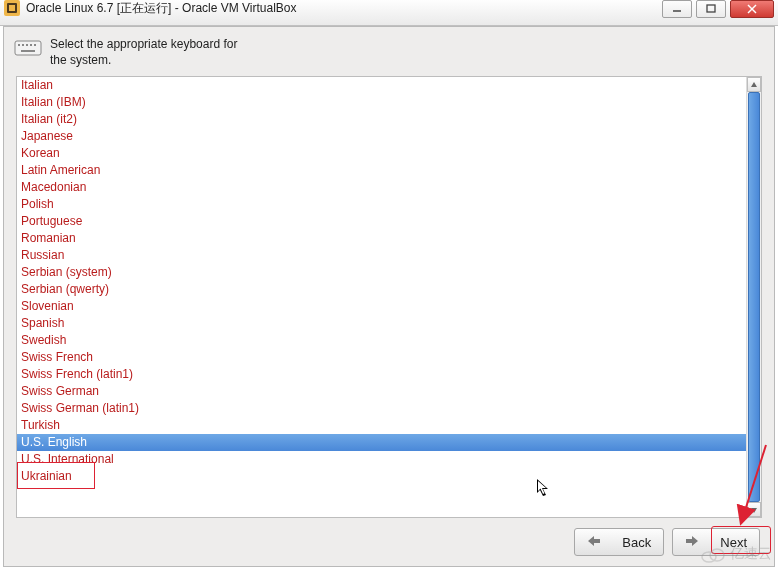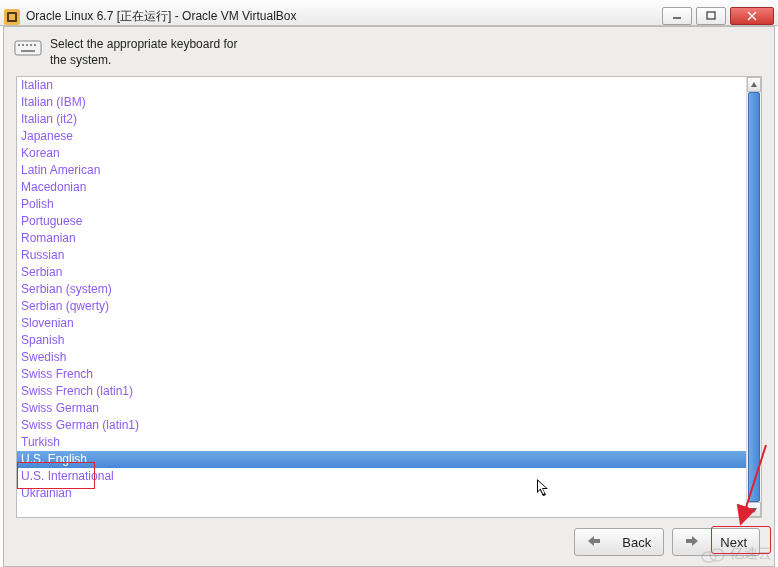--- a/index.html
+++ b/index.html
@@ -1,36 +1,36 @@
 <!DOCTYPE html>
 <html><head>
 <meta charset="utf-8">
 <style>
   * { box-sizing: border-box; margin: 0; padding: 0; }
   body { font-family: "Tahoma", "Microsoft YaHei", Arial, sans-serif; font-size: 12px; background: #fff; width: 778px; height: 567px; position: relative; overflow: hidden; color: #333; }
 
   
-  .titlebar { height: 26px; background: linear-gradient(#fefefe,#eaeaea); border-bottom: 1px solid #c0c0c0; display: flex; align-items: flex-end; padding: 0 4px; }
+  .titlebar { height: 26px; background: linear-gradient(#fefefe,#eaeaea); border-bottom: 1px solid #c0c0c0; display: flex; align-items: flex-start; padding: 0 4px; }
   .titlebar .app-icon { width: 16px; height: 16px; margin-right: 6px; display:inline-block; }
   .titlebar .title { flex: 1; font-size: 12px; color: #222; }
   .winbtns { display:flex; gap:0; }
   .winbtn { width: 30px; height: 18px; border:1px solid #a0a0a0; border-radius:2px; margin-left:4px; display:flex; align-items:center; justify-content:center; background:linear-gradient(#fdfdfd,#ebebeb); cursor:pointer; }
   .winbtn.close { width:44px; background:linear-gradient(#f07a74,#cf3b33); border-color:#9c2e28; color:#fff; }
   .winbtn svg { display:block; }
 
   
   .installer { position:absolute; top:26px; bottom:0; left:3px; right:3px; border:1px solid #b9b9b9; background:#eeedec; display:flex; flex-direction:column; }
   .header { display:flex; align-items:flex-start; padding:10px 10px 8px 10px; }
   .kbd-icon { width:28px; height:20px; margin-right:8px; flex:0 0 auto; }
   .header-text { line-height:1.3; color:#222; }
 
   .listwrap { margin:0 12px; flex:1; position:relative; border:1px solid #bdbdbd; background:#fff; display:flex; }
   .list { flex:1; overflow:hidden; position:relative; }
   .list-inner { position:absolute; left:0; right:0; top:0; }
-  .item { padding:0 4px; line-height:17px; height:17px; white-space:nowrap; cursor:default; color:#8b5cf6; }
+  .item { padding:0 4px; line-height:17px; height:17px; white-space:nowrap; cursor:default; color:#b91c1c; }
   .item.selected { background:linear-gradient(#6ea8e6,#4a88d8); color:#fff; }
   .redbox { position:absolute; border:1px solid #d23; pointer-events:none; }
 
   .scrollbar { width:15px; background:#f0f0f0; border-left:1px solid #dcdcdc; position:relative; }
   .sb-btn { height:15px; border:1px solid #bdbdbd; background:linear-gradient(#fdfdfd,#e3e3e3); display:flex; align-items:center;justify-content:center; cursor:pointer; }
   .sb-track { position:absolute; top:15px; bottom:15px; left:0; right:0; }
   .sb-btn.bottom { position:absolute; bottom:0; left:0; right:0; }
   .sb-thumb { position:absolute; left:1px; right:1px; background:linear-gradient(to right,#6ea8e6,#4a88d8); border:1px solid #3b72b8; border-radius:2px; cursor:pointer; }
 
   .footer { height:48px; display:flex; align-items:center; justify-content:flex-end; padding:0 14px; gap:8px; }
@@ -102,21 +102,20 @@
           <div class="item">Italian (IBM)</div>
           <div class="item">Italian (it2)</div>
           <div class="item">Japanese</div>
           <div class="item">Korean</div>
           <div class="item">Latin American</div>
           <div class="item">Macedonian</div>
           <div class="item">Polish</div>
           <div class="item">Portuguese</div>
           <div class="item">Romanian</div>
           <div class="item">Russian</div>
-          <div class="item">Serbian</div>
           <div class="item">Serbian (system)</div>
           <div class="item">Serbian (qwerty)</div>
           <div class="item">Slovenian</div>
           <div class="item">Spanish</div>
           <div class="item">Swedish</div>
           <div class="item">Swiss French</div>
           <div class="item">Swiss French (latin1)</div>
           <div class="item">Swiss German</div>
           <div class="item">Swiss German (latin1)</div>
           <div class="item">Turkish</div>

